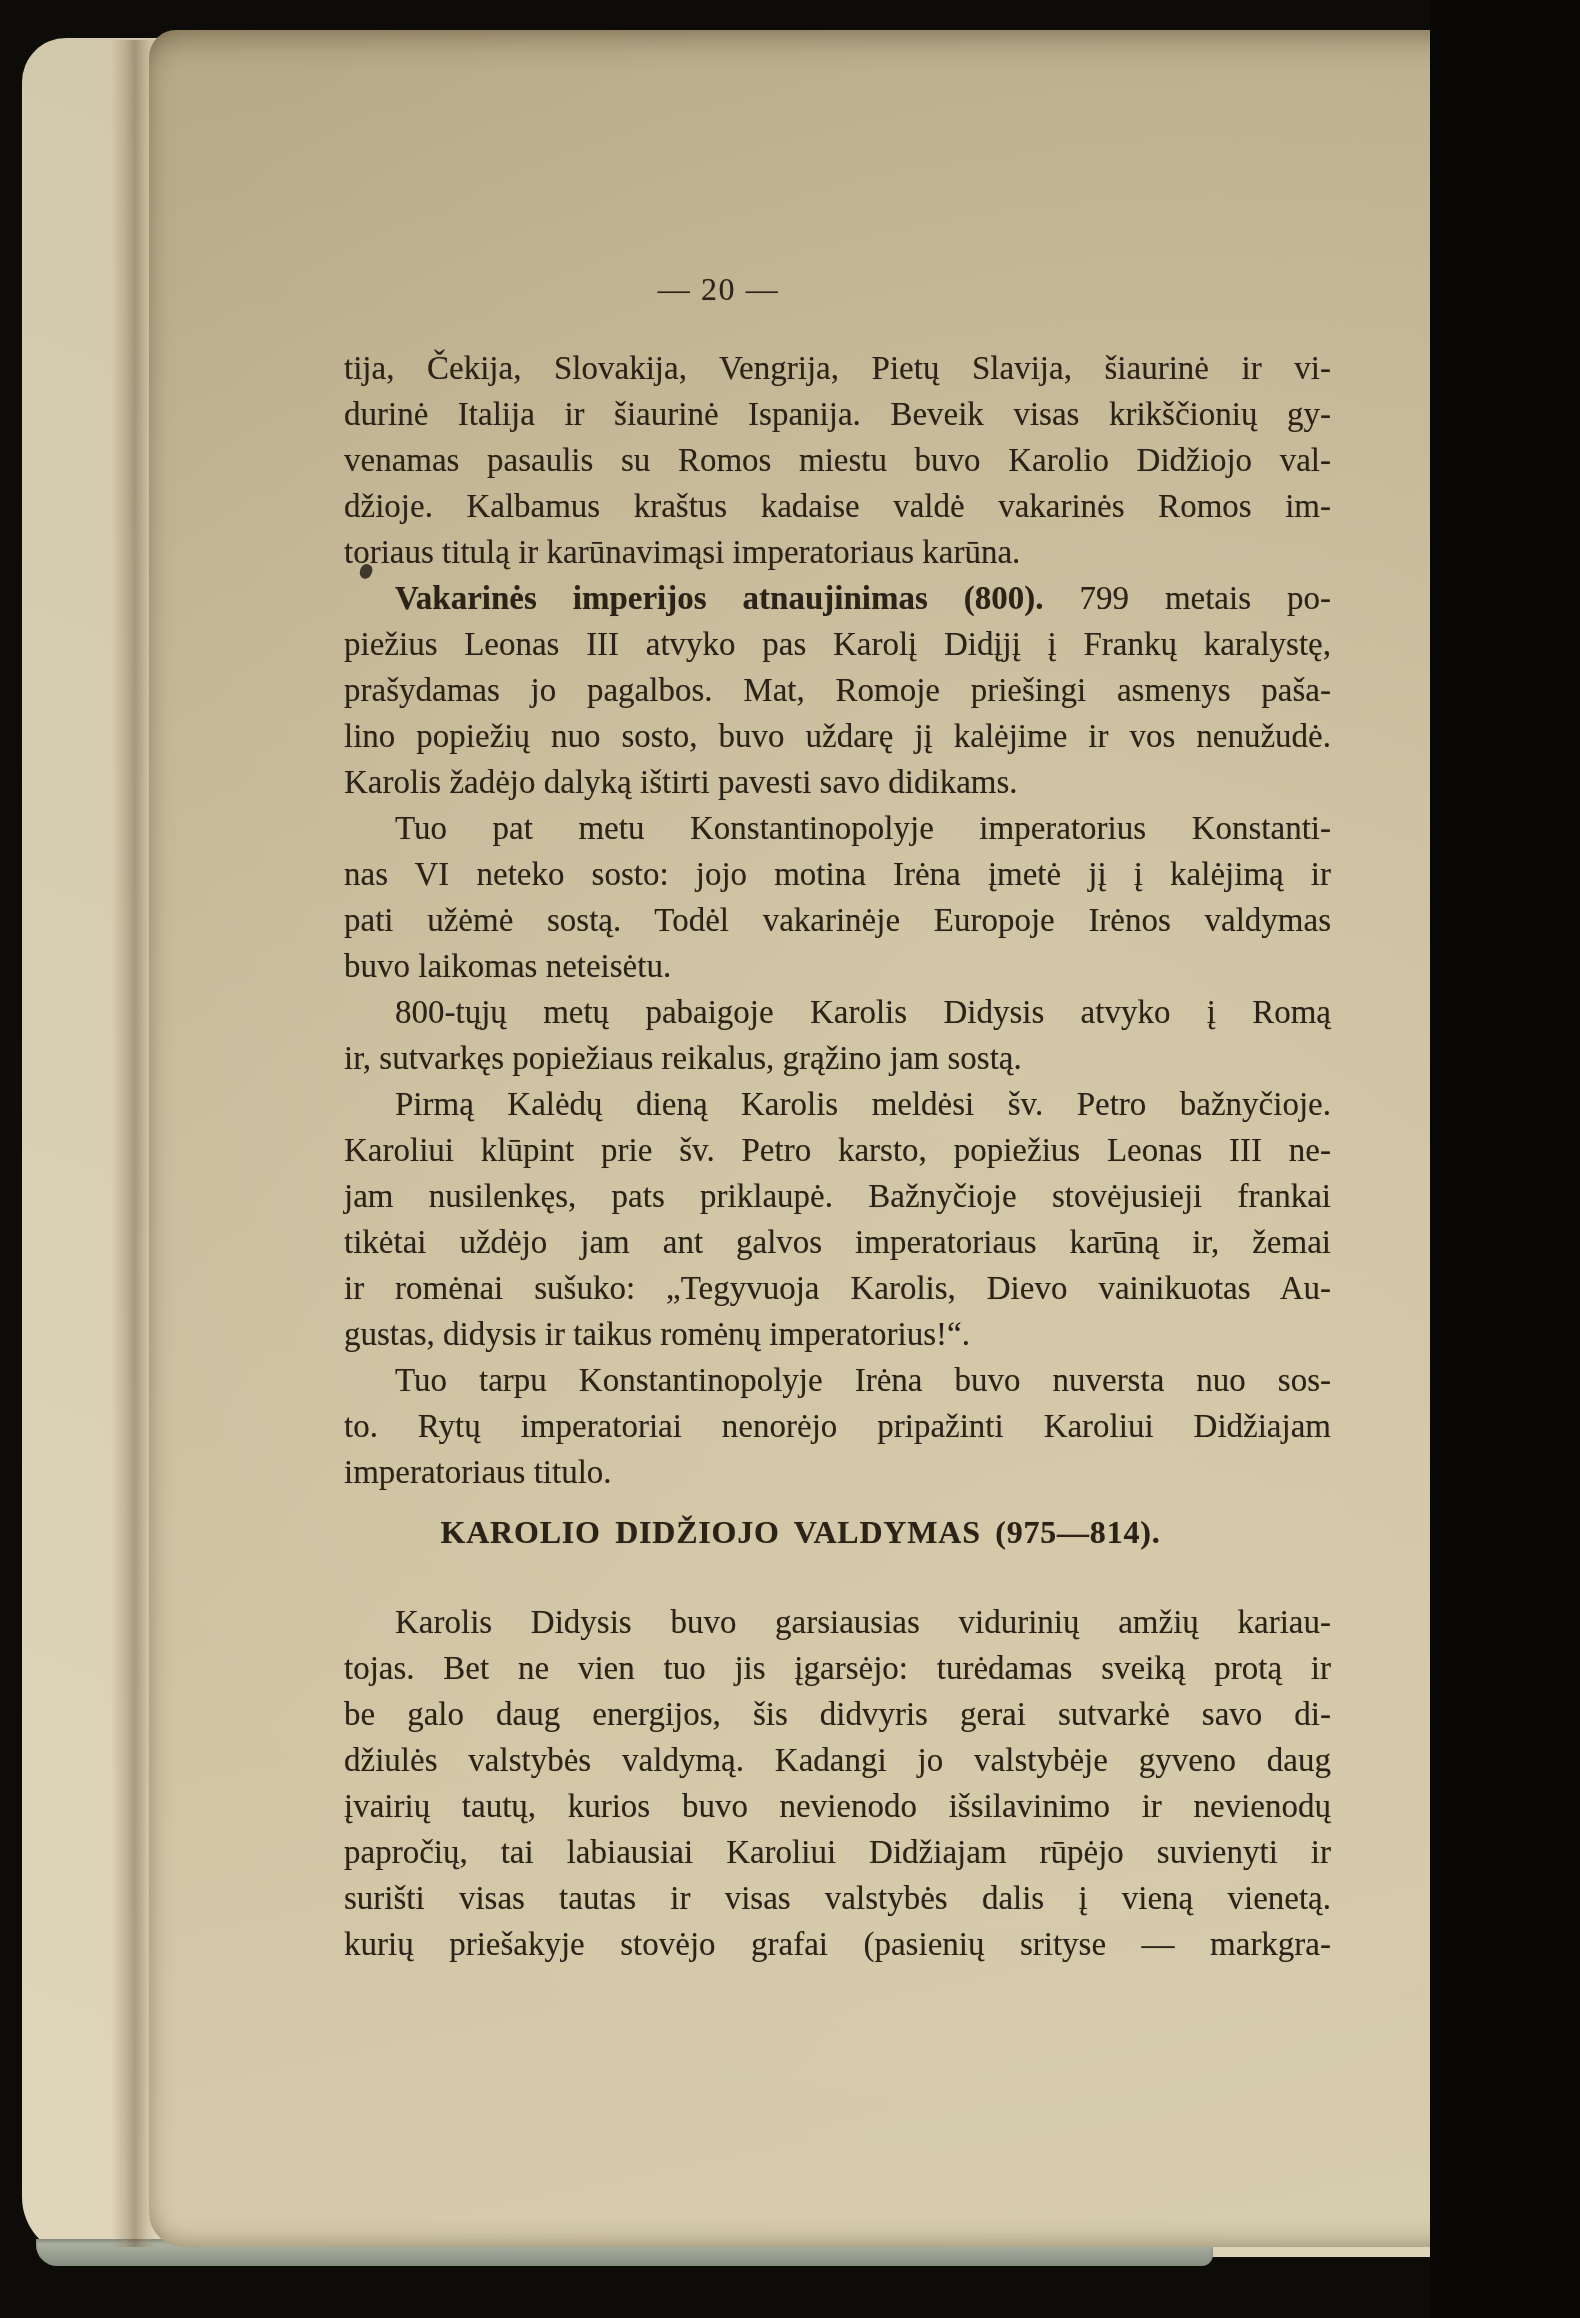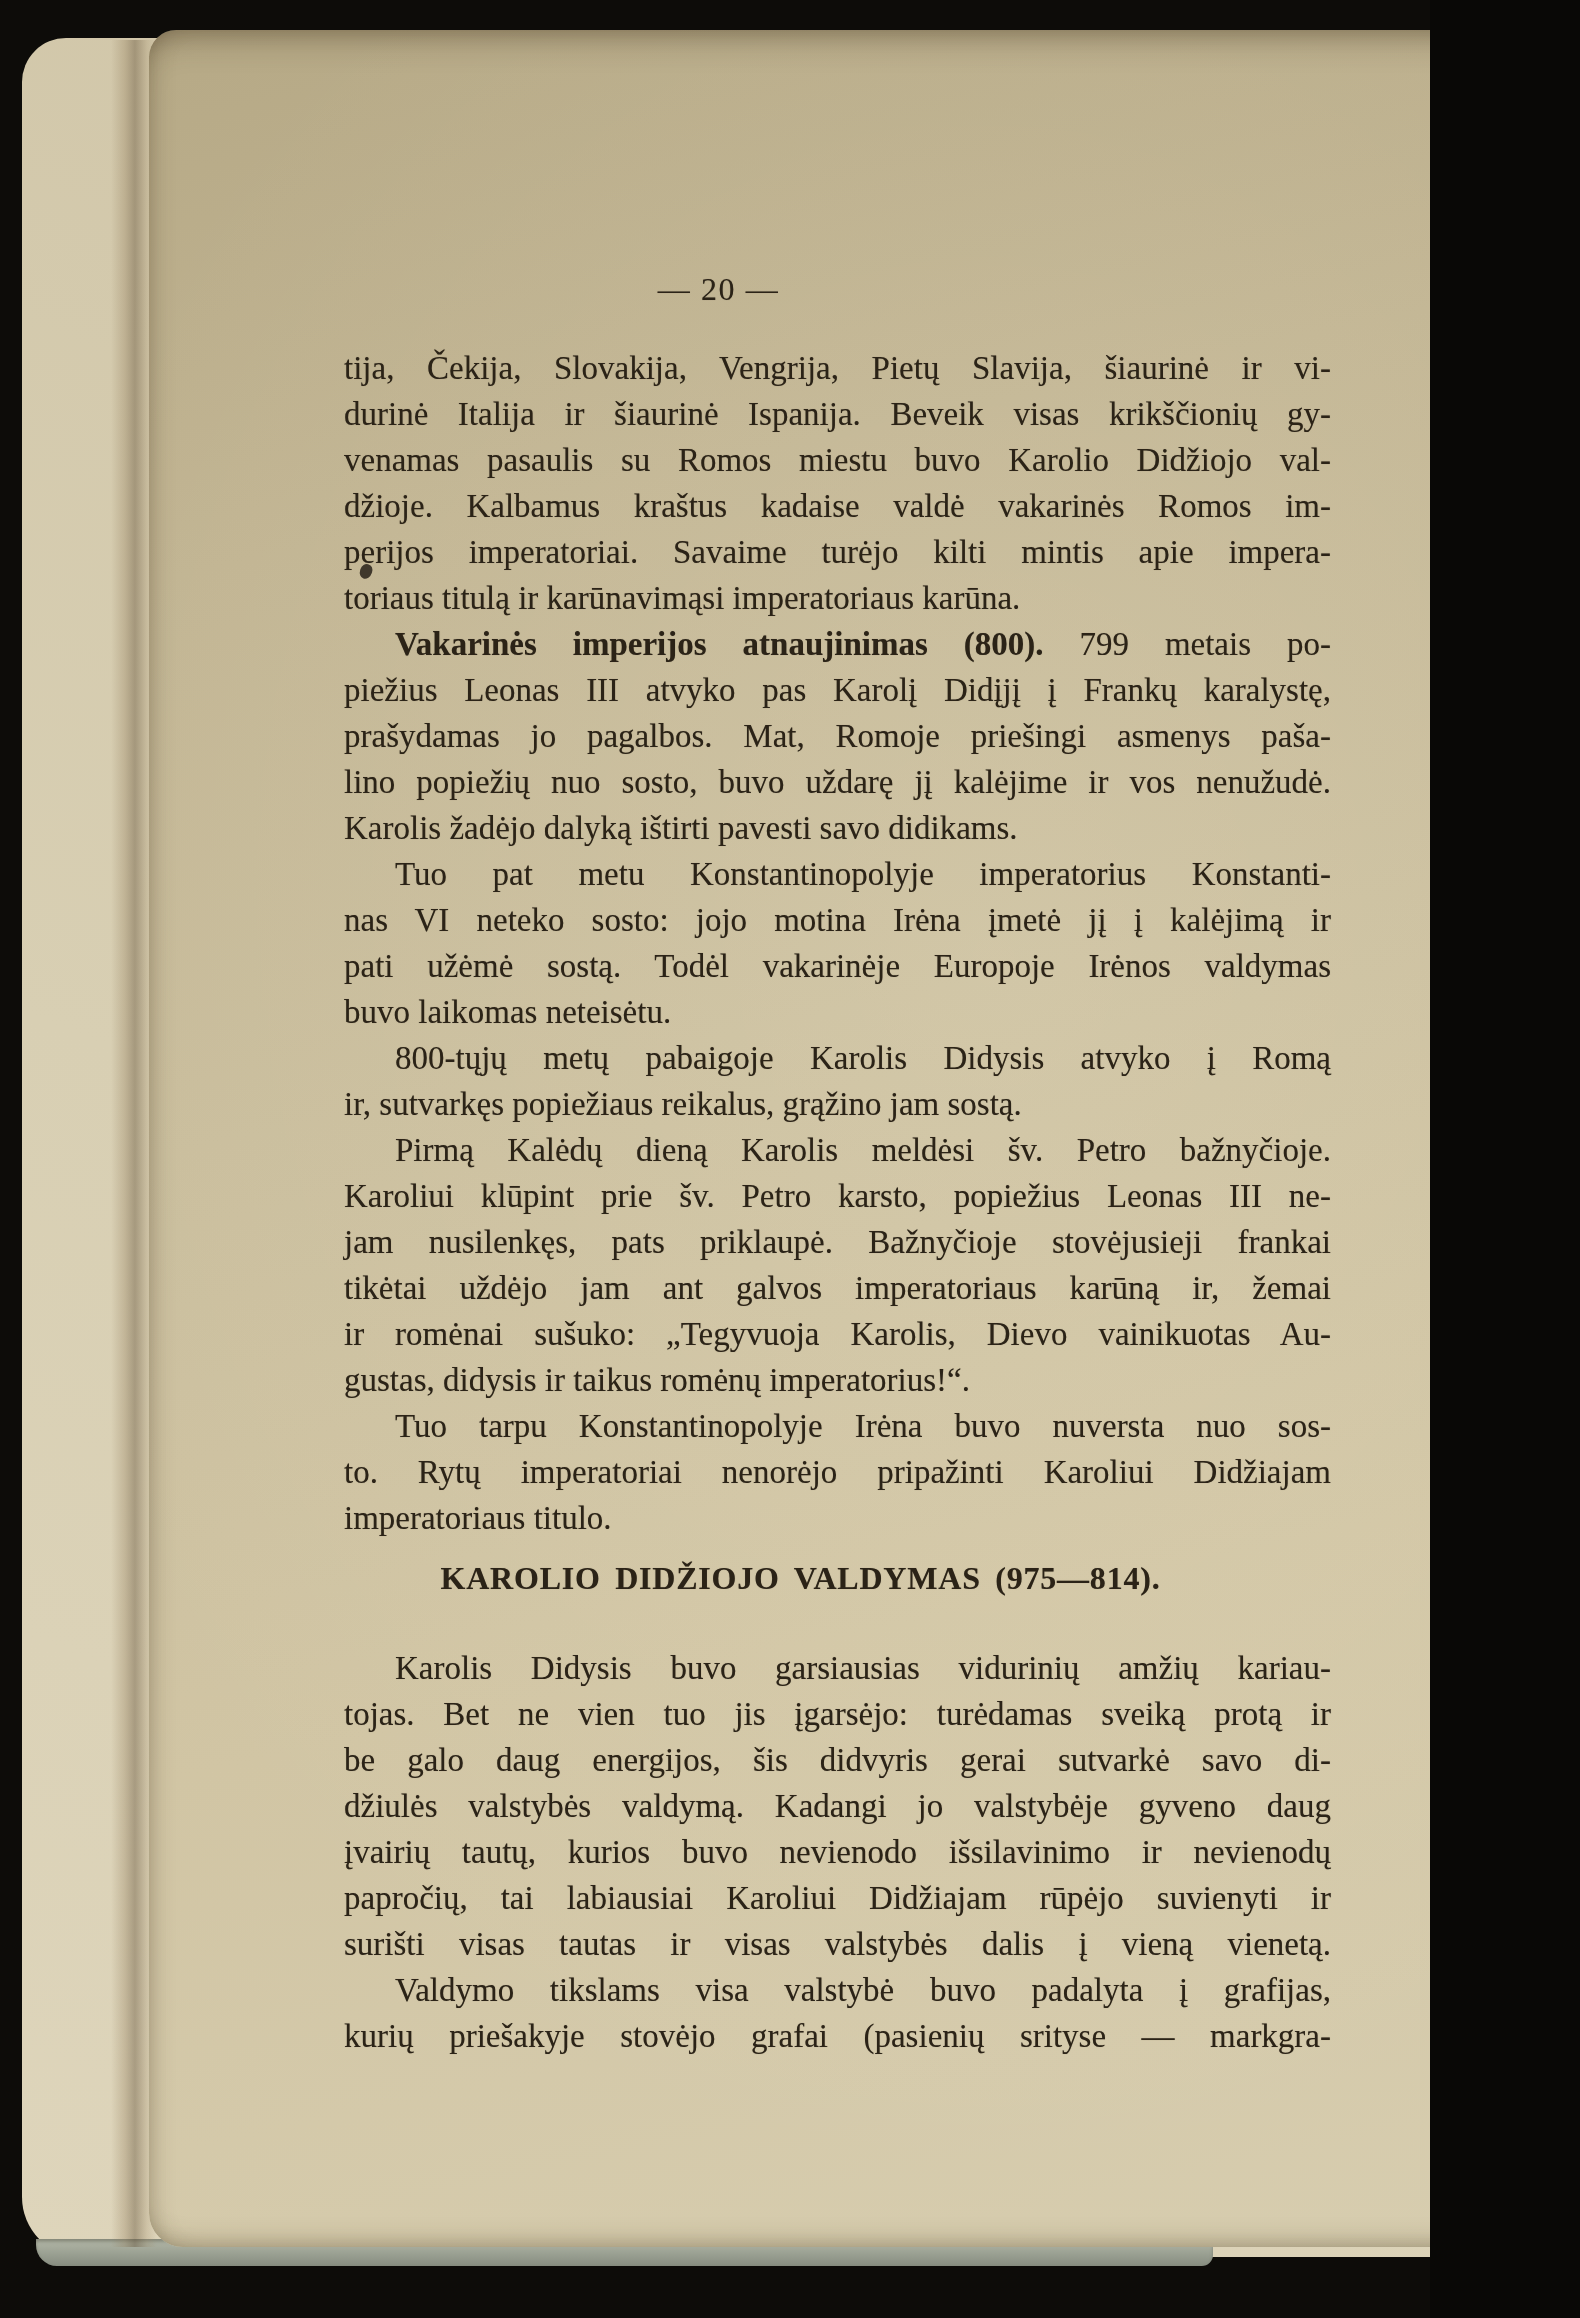--- a/index.html
+++ b/index.html
@@ -93,21 +93,20 @@
   <div class="smudge"></div>
 
   <div class="text">
     <div class="pagenum">— 20 —</div>
 
     <div class="para">
       <div class="ln">tija, Čekija, Slovakija, Vengrija, Pietų Slavija, šiaurinė ir vi-</div>
       <div class="ln">durinė Italija ir šiaurinė Ispanija. Beveik visas krikščionių gy-</div>
       <div class="ln">venamas pasaulis su Romos miestu buvo Karolio Didžiojo val-</div>
       <div class="ln">džioje. Kalbamus kraštus kadaise valdė vakarinės Romos im-</div>
-      <div class="ln">perijos imperatoriai. Savaime turėjo kilti mintis apie impera-</div>
       <div class="ln nat">toriaus titulą ir karūnavimąsi imperatoriaus karūna.</div>
     </div>
 
     <div class="para">
       <div class="ln ind"><span class="b">Vakarinės imperijos atnaujinimas (800).</span> <span>799 metais po-</span></div>
       <div class="ln">piežius Leonas III atvyko pas Karolį Didįjį į Frankų karalystę,</div>
       <div class="ln">prašydamas jo pagalbos. Mat, Romoje priešingi asmenys paša-</div>
       <div class="ln">lino popiežių nuo sosto, buvo uždarę jį kalėjime ir vos nenužudė.</div>
       <div class="ln nat">Karolis žadėjo dalyką ištirti pavesti savo didikams.</div>
     </div>
@@ -145,18 +144,17 @@
       <div class="ln ind">Karolis Didysis buvo garsiausias vidurinių amžių kariau-</div>
       <div class="ln">tojas. Bet ne vien tuo jis įgarsėjo: turėdamas sveiką protą ir</div>
       <div class="ln">be galo daug energijos, šis didvyris gerai sutvarkė savo di-</div>
       <div class="ln">džiulės valstybės valdymą. Kadangi jo valstybėje gyveno daug</div>
       <div class="ln">įvairių tautų, kurios buvo nevienodo išsilavinimo ir nevienodų</div>
       <div class="ln">papročių, tai labiausiai Karoliui Didžiajam rūpėjo suvienyti ir</div>
       <div class="ln">surišti visas tautas ir visas valstybės dalis į vieną vienetą.</div>
     </div>
 
     <div class="para">
-      <div class="ln ind">Valdymo tikslams visa valstybė buvo padalyta į grafijas,</div>
       <div class="ln">kurių priešakyje stovėjo grafai (pasienių srityse — markgra-</div>
     </div>
   </div>
 </div>
 
 
 </body></html>

